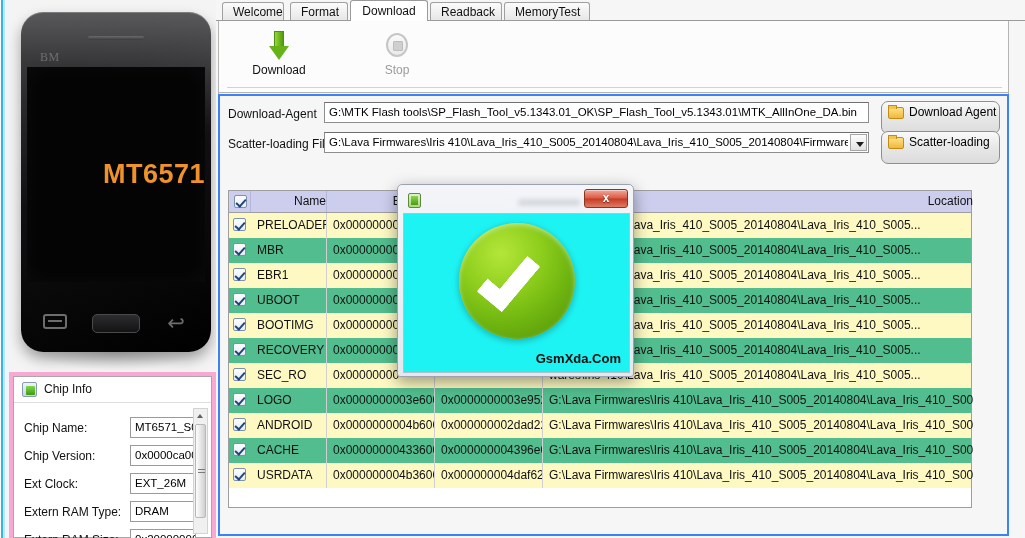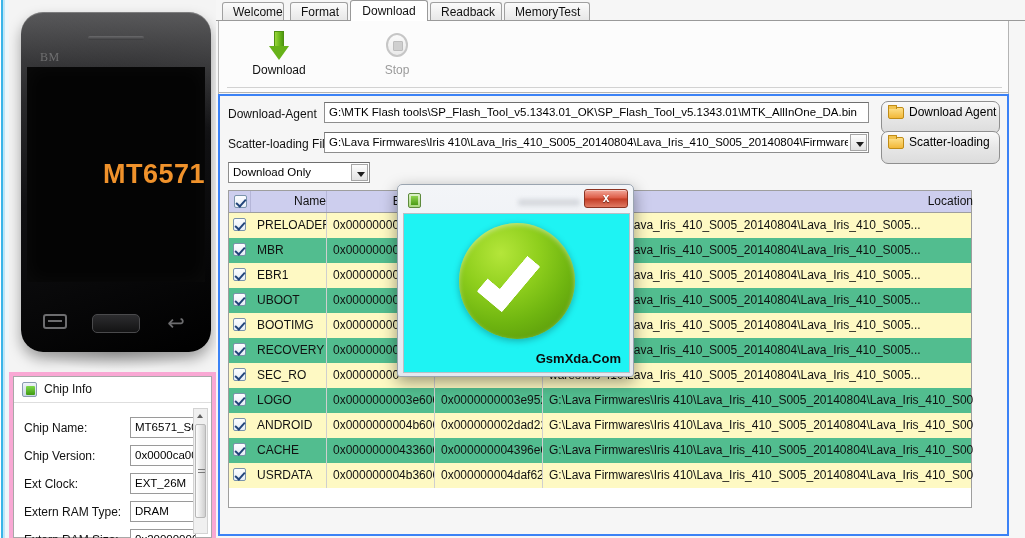--- a/index.html
+++ b/index.html
@@ -421,24 +421,20 @@
       <div class="fld-label" style="left:8px; top:41px;">Scatter-loading File</div>
       <div class="combo" style="left:104px; top:36px; width:545px;">
         <div class="cbtext">G:\Lava Firmwares\Iris 410\Lava_Iris_410_S005_20140804\Lava_Iris_410_S005_20140804\Firmware\MT657</div>
         <div class="cbbtn"></div>
       </div>
       <div class="browse-btn" style="left:661px; top:35px;">
         <div class="folder"></div>
         <div class="bb-text">Scatter-loading</div>
       </div>
 
-      <div class="combo" style="left:8px; top:66px; width:142px;">
-        <div class="cbtext">Download Only</div>
-        <div class="cbbtn"></div>
-      </div>
 
       <div id="table">
         <div id="thead">
           <div class="th" style="left:0;   width:22px;">
             <div class="th-chk"></div>
           </div>
           <div class="th" style="left:22px; width:76px;">Name</div>
           <div class="th" style="left:98px; width:108px;">Begin A</div>
           <div class="th" style="left:206px;width:108px;"></div>
           <div class="th" style="left:314px;width:430px;border-right:none;">Location</div>

